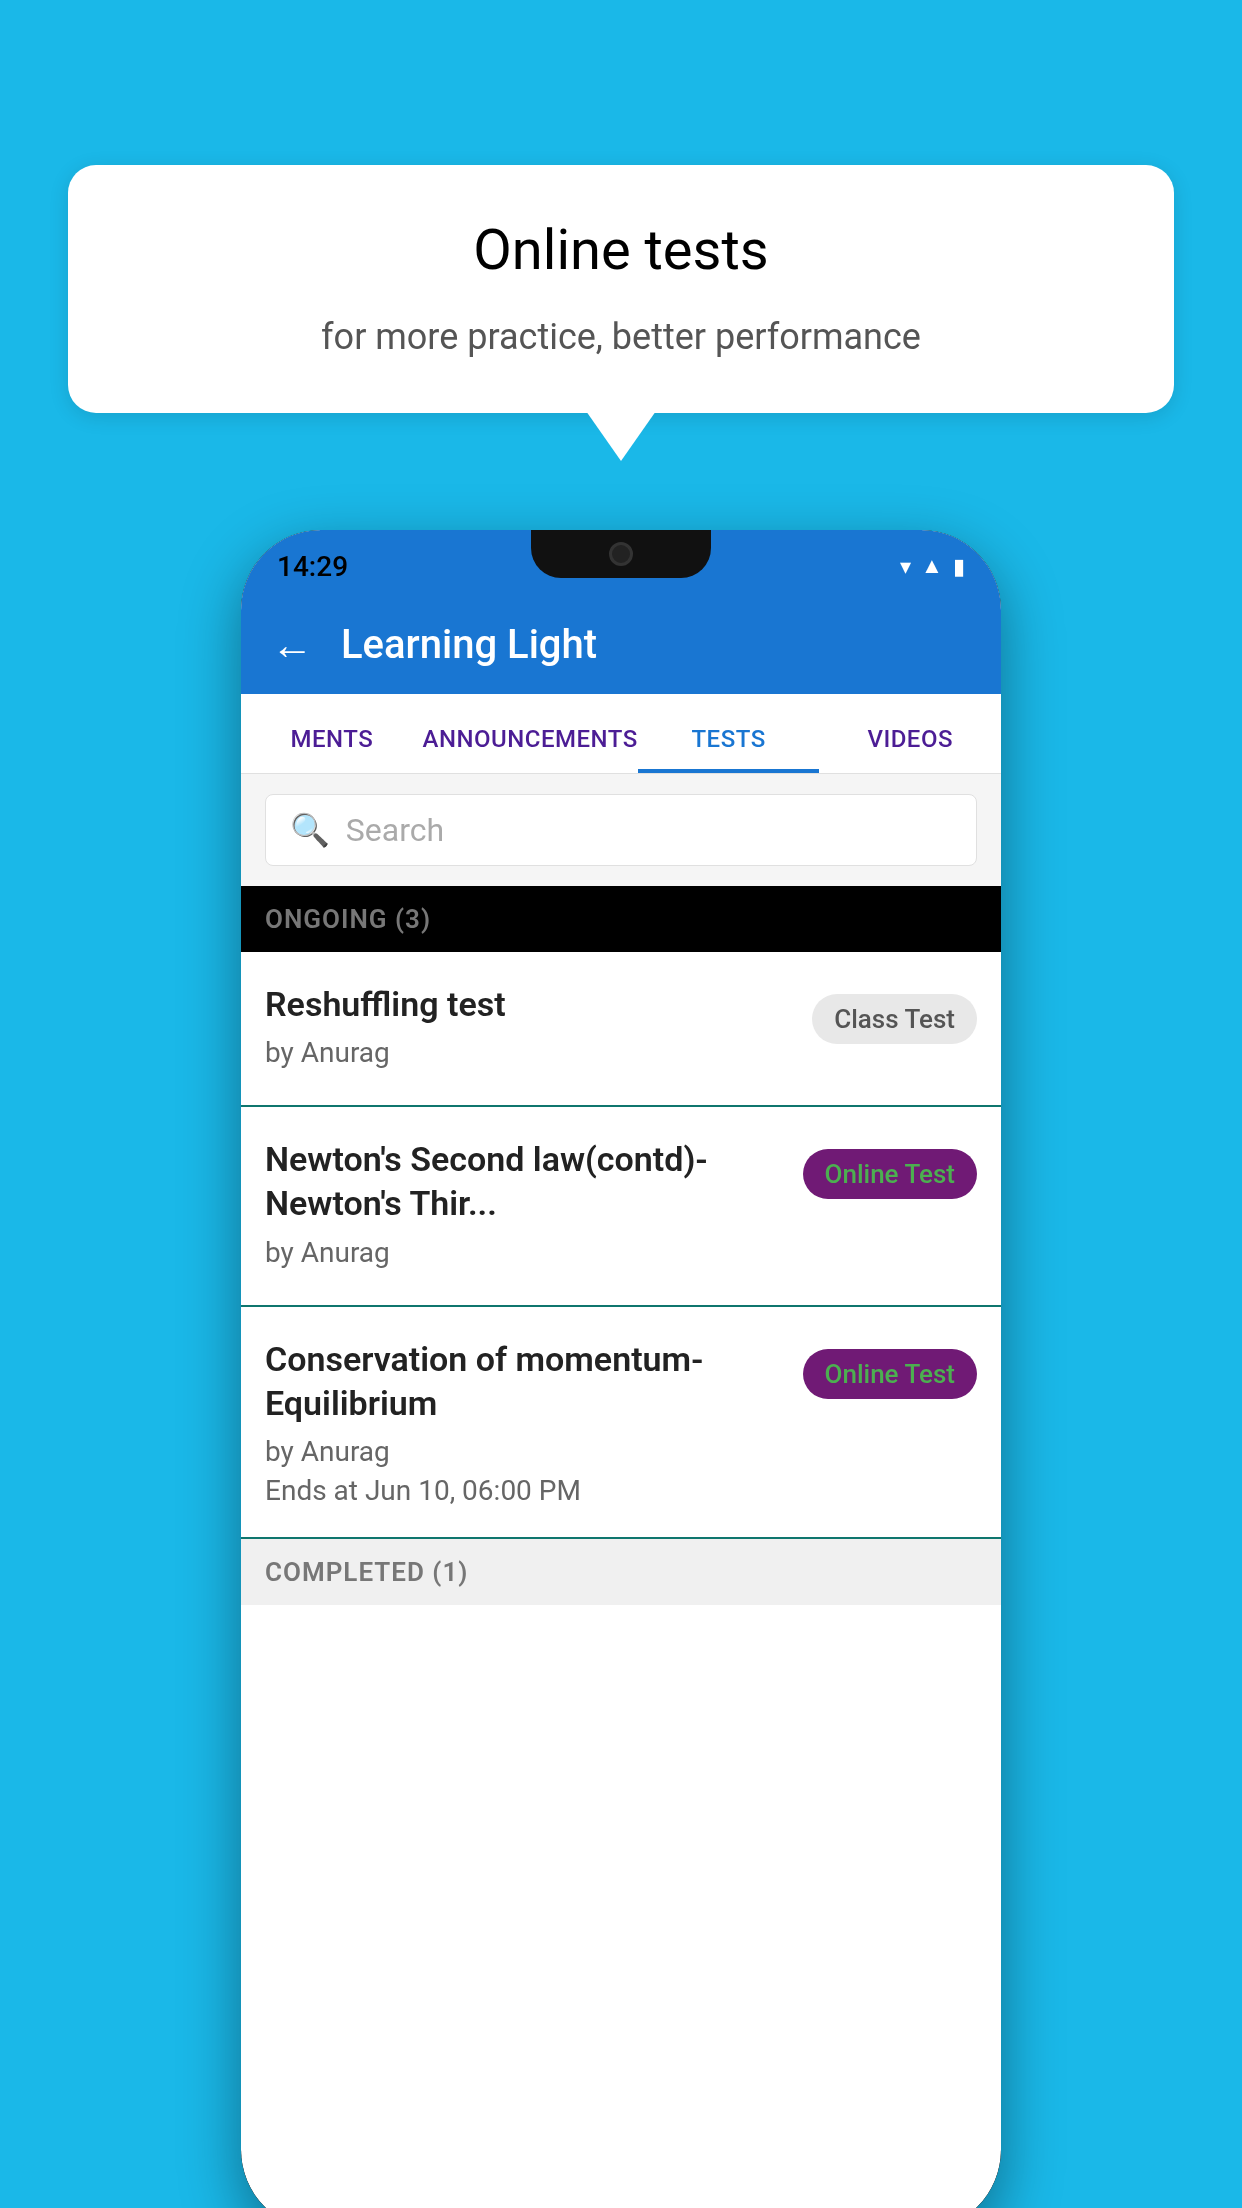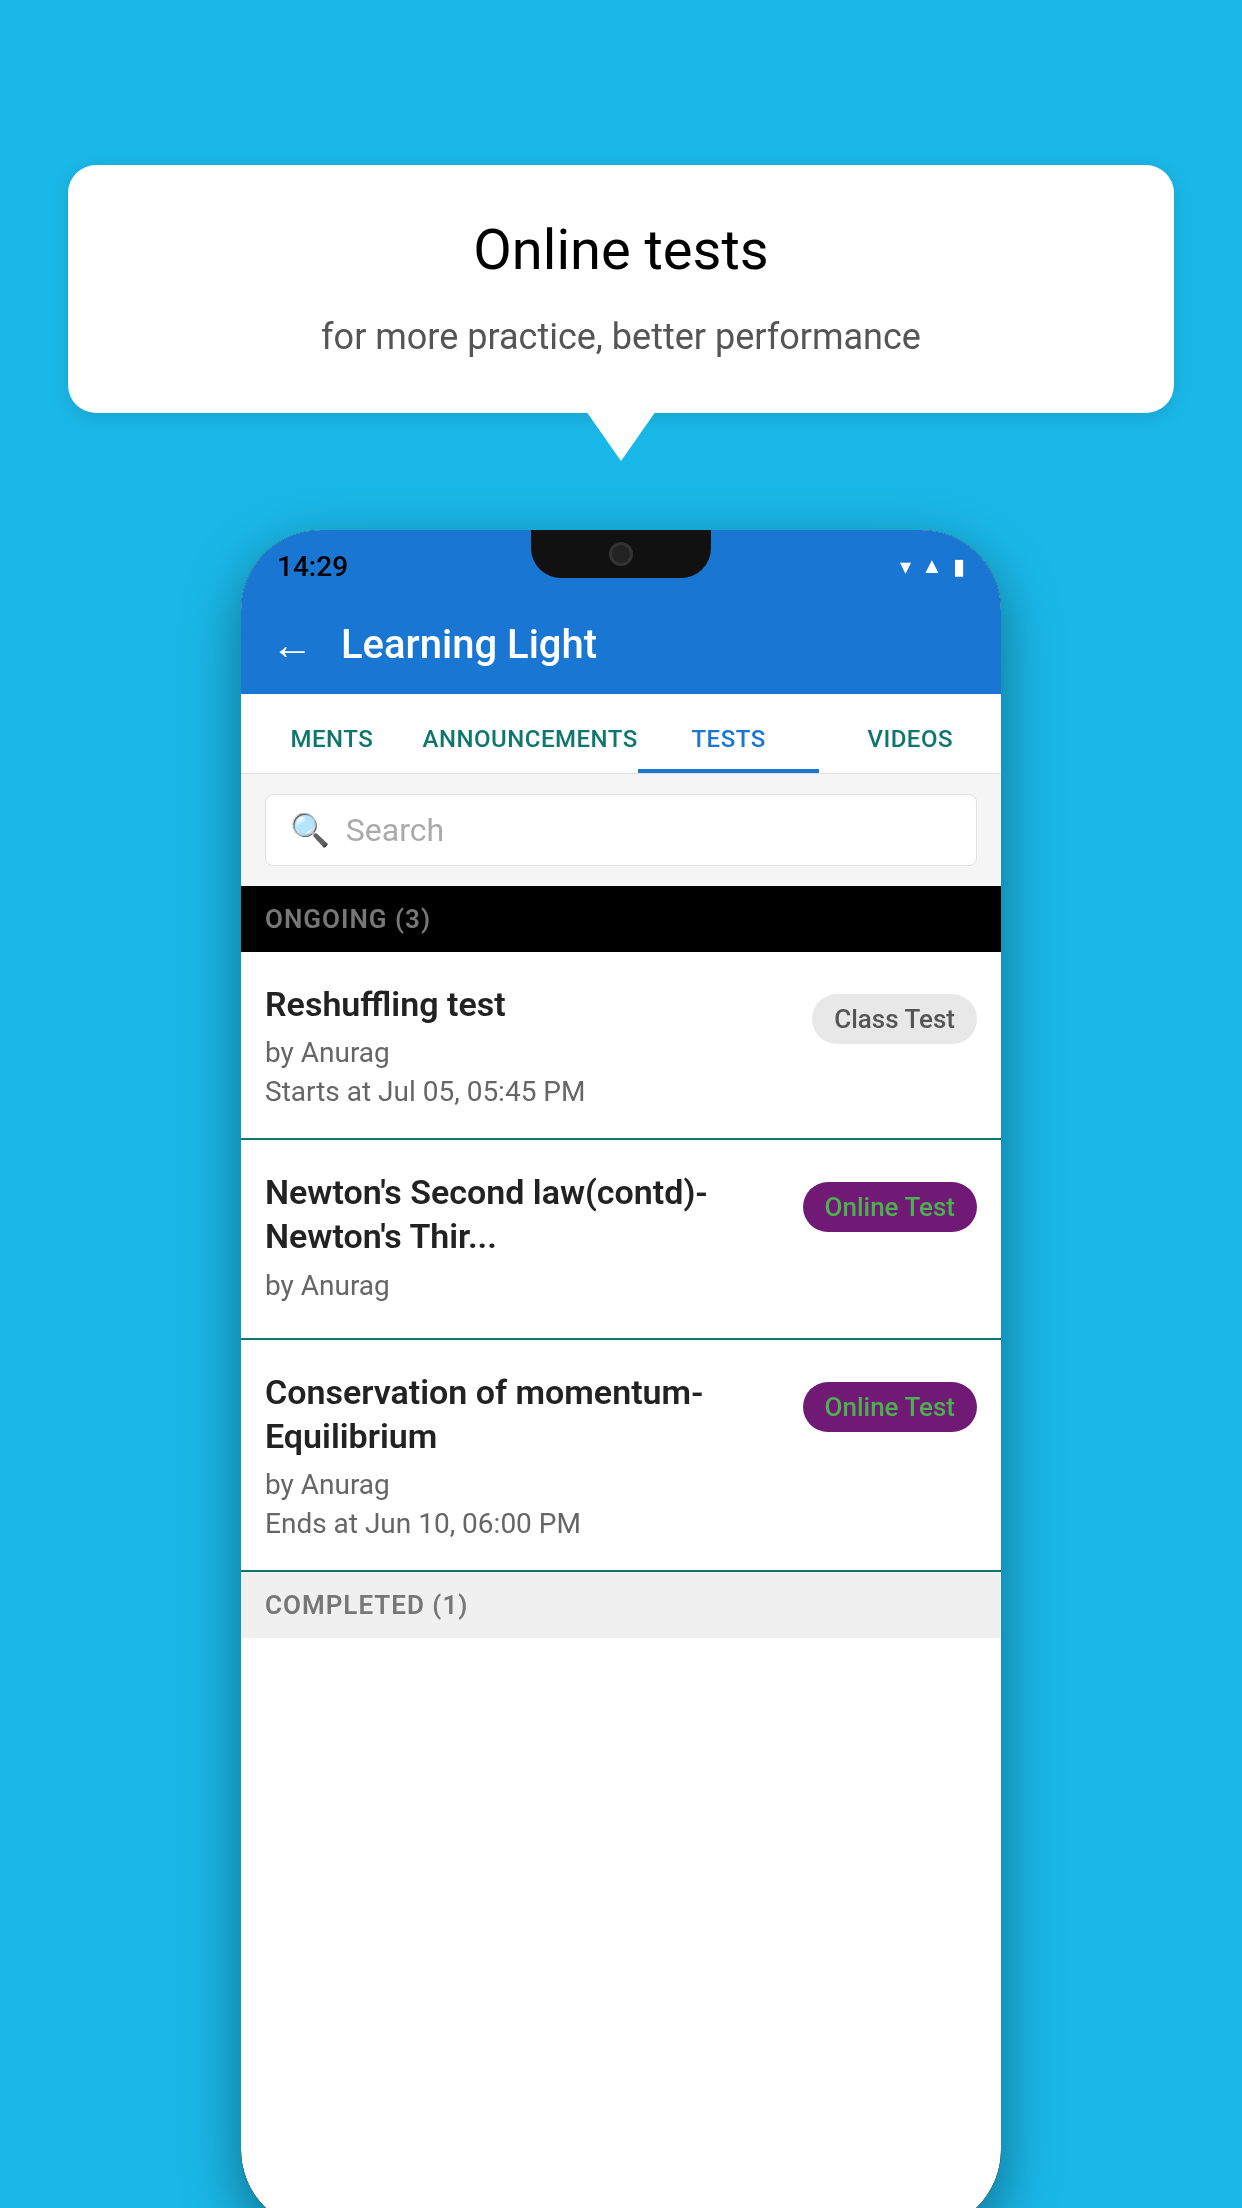--- a/index.html
+++ b/index.html
@@ -161,21 +161,21 @@
       border-bottom: 1px solid #e0e0e0;
       height: 80px;
       align-items: flex-end;
     }
 
     .tab-item {
       flex: 1;
       text-align: center;
       padding-bottom: 16px;
       font-size: 24px;
-      color: #0f766e;
+      color: #4c1d95;
       font-weight: 500;
       letter-spacing: 0.5px;
       cursor: pointer;
       border-bottom: 4px solid transparent;
     }
 
     .tab-item.active {
       color: #1976d2;
       border-bottom: 4px solid #1976d2;
     }
@@ -325,21 +325,20 @@
         <span class="search-placeholder">Search</span>
       </div>
     </div>
 
     <div class="section-header">ONGOING (3)</div>
 
     <div class="test-item">
       <div class="test-item-content">
         <div class="test-item-name">Reshuffling test</div>
         <div class="test-item-author">by Anurag</div>
-        <div class="test-item-date">Starts at  Jul 05, 05:45 PM</div>
       </div>
       <div class="test-badge badge-class">Class Test</div>
     </div>
 
     <div class="test-item">
       <div class="test-item-content">
         <div class="test-item-name">Newton's Second law(contd)-Newton's Thir...</div>
         <div class="test-item-author">by Anurag</div>
       </div>
       <div class="test-badge badge-online">Online Test</div>

